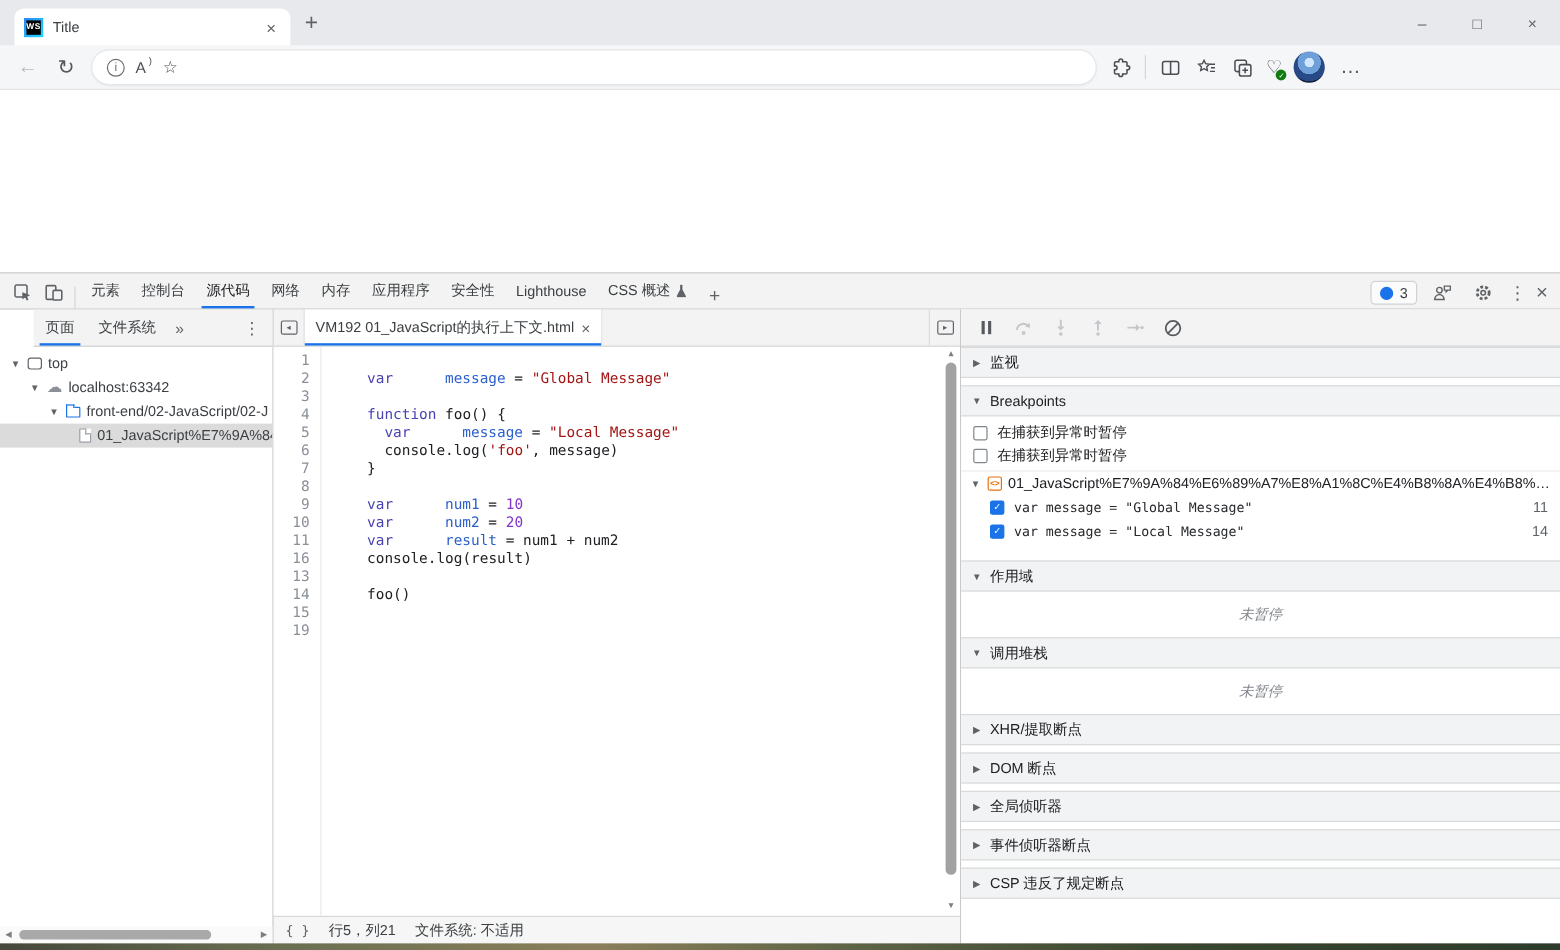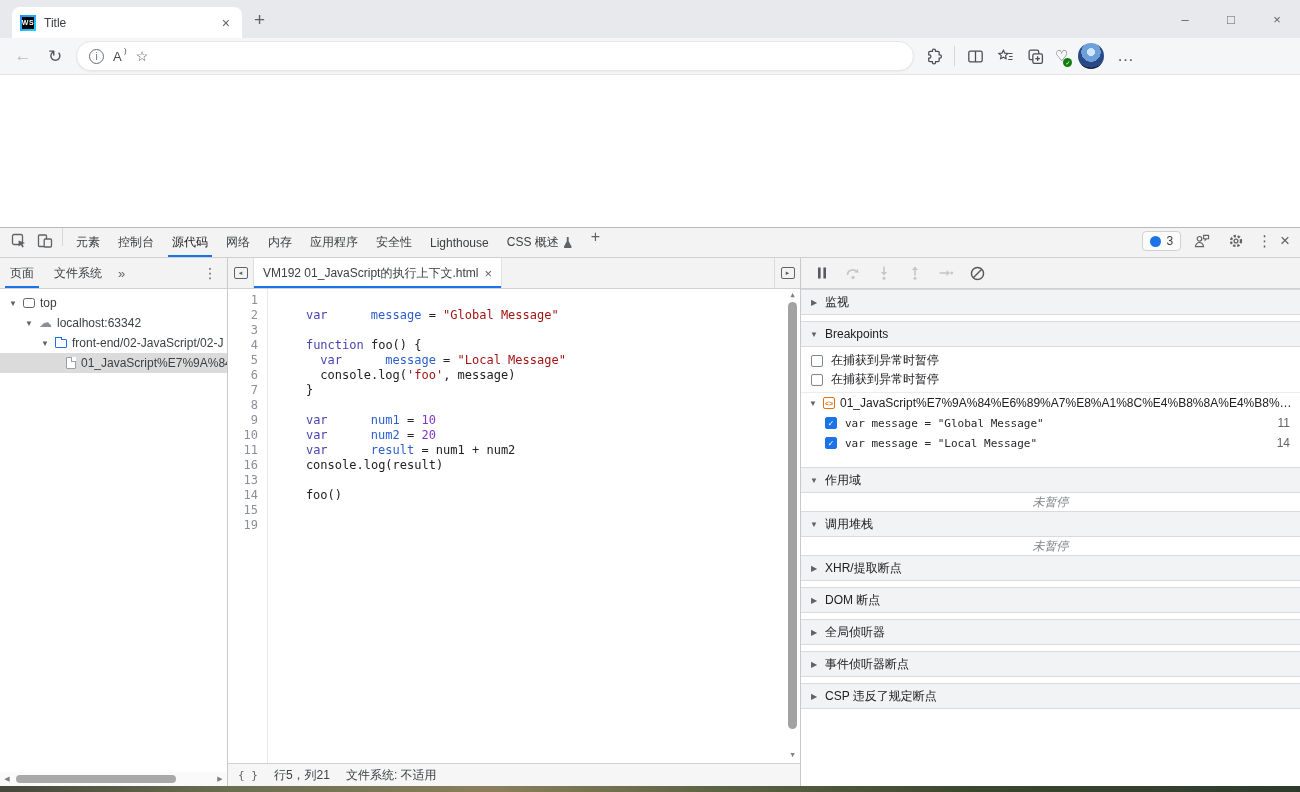--- a/index.html
+++ b/index.html
@@ -42,42 +42,42 @@
   .heart-badge { position:absolute; right:-4px; bottom:-2px; width:9px; height:9px; border-radius:50%;
     background:#107c10; color:#fff; font-size:6px; display:flex; align-items:center; justify-content:center; }
   .avatar { width:26px; height:26px; border-radius:50%;
     background:radial-gradient(circle at 50% 35%, #cfe6ff 0 18%, #6e9fd8 19% 45%, #274a86 46% 72%, #131f3d 73%); }
 
   #page { height:152px; background:#fff; }
 
   
   #devtools { height:559px; border-top:1px solid #b9b9b9; display:flex; flex-direction:column; background:#fff; }
   #dt-toolbar { height:30px; background:#f3f3f3; border-bottom:1px solid #d0d0d0;
-    display:flex; align-items:flex-start; padding:0 6px; }
+    display:flex; align-items:flex-end; padding:0 6px; }
   .dt-icbtn { width:26px; height:26px; display:flex; align-items:center; justify-content:center; }
   .dt-tbdiv { width:1px; height:18px; background:#d6d6d6; margin:0 4px; }
   #dt-tabs { display:flex; height:100%; align-items:stretch; }
   .dt-tab { padding:0 9px; font-size:12px; color:#3c4043; display:flex; align-items:center; gap:5px; position:relative; }
   .dt-tab.active { color:#202124; }
   .dt-tab.active::after { content:""; position:absolute; left:5px; right:5px; bottom:0; height:2px; background:var(--accent); }
   .flask { width:8px; height:11px; background:#5f6368;
     clip-path:polygon(38% 0,62% 0,62% 38%,100% 92%,92% 100%,8% 100%,0 92%,38% 38%); }
   .dt-plus { font-size:16px; color:#5f6368; padding:0 10px; display:flex; align-items:center; }
   #dt-right { margin-left:auto; display:flex; align-items:center; gap:8px; padding-right:4px; }
   .issues-pill { display:flex; align-items:center; gap:5px; border:1px solid #cfd1d4; background:#fbfbfb;
     border-radius:4px; padding:2px 7px; font-size:12px; color:#3c4043; }
   .bubble { width:11px; height:11px; border-radius:50%; background:var(--accent); position:relative; }
   .bubble::after { content:""; position:absolute; left:1px; bottom:-2px; border:3px solid transparent; border-top-color:var(--accent); }
   .glyph-ic { font-size:15px; color:#5f6368; }
 
   #dt-body { flex:1; display:flex; min-height:0; }
 
   
   #navigator { width:228px; border-right:1px solid #c9c9c9; display:flex; flex-direction:column; position:relative; }
-  .nav-tabbar { height:31px; background:#f3f3f3; border-bottom:1px solid #d0d0d0; display:flex; align-items:center; }
+  .nav-tabbar { height:31px; background:#f3f3f3; border-bottom:1px solid #d0d0d0; display:flex; align-items:center;margin-left:28px; }
   .nav-tab { padding:0 10px; font-size:12px; color:#3c4043; height:100%; display:flex; align-items:center; position:relative; }
   .nav-tab.active::after { content:""; position:absolute; left:5px; right:5px; bottom:0; height:2px; background:var(--accent); }
   .nav-chev { font-size:13px; color:#5f6368; padding:0 6px; }
   .nav-dots { margin-left:auto; padding:0 10px; font-size:14px; color:#5f6368; }
   .tree { padding-top:4px; flex:1; overflow:hidden; }
   .tree-row { height:20px; display:flex; align-items:center; gap:5px; font-size:12px; color:#3c4043;
     white-space:nowrap; overflow:hidden; }
   .tree-row.selected { background:#dbdbdb; }
   .tri { font-size:8px; color:#5f6368; width:10px; text-align:center; flex:0 0 10px; }
   .frame-ic { width:12px; height:10px; border:1px solid #5f6368; border-radius:2.5px; flex:0 0 12px; }
@@ -133,21 +133,21 @@
   .cbx.checked { background:var(--accent); border-color:var(--accent); color:#fff; font-size:9px;
     line-height:11px; text-align:center; }
   .bp-group { height:21px; display:flex; align-items:center; gap:5px; padding:0 7px; margin-top:3px;
     border-top:1px solid #ececec; font-size:12px; color:#202124; }
   .bp-file { white-space:nowrap; overflow:hidden; text-overflow:ellipsis; }
   .script-ic { width:12px; height:12px; border:1px solid #e8710a; border-radius:2px; color:#e8710a;
     font-size:7px; font-weight:bold; display:flex; align-items:center; justify-content:center; flex:0 0 12px; }
   .bp-entry { height:20px; display:flex; align-items:center; gap:8px; padding:0 10px 0 24px;
     font-family:"DejaVu Sans Mono",monospace; font-size:11px; color:#26282b; }
   .bp-entry .lnum { margin-left:auto; font-family:"Liberation Sans",sans-serif; font-size:12px; color:#5f6368; }
-  .not-paused { height:18px; display:flex; align-items:center; justify-content:center;
+  .not-paused { height:38px; display:flex; align-items:center; justify-content:center;
     font-size:12px; font-style:italic; color:#80868b; }
 
   #desktop-strip { height:6px;
     background:linear-gradient(90deg,#45483a 0,#6a6f52 18%,#8a7f5a 38%,#5d6345 55%,#39472f 75%,#2d3b2b 100%); }
 </style>
 </head>
 <body>
 
 <div id="tabstrip">
   <div class="btab">

